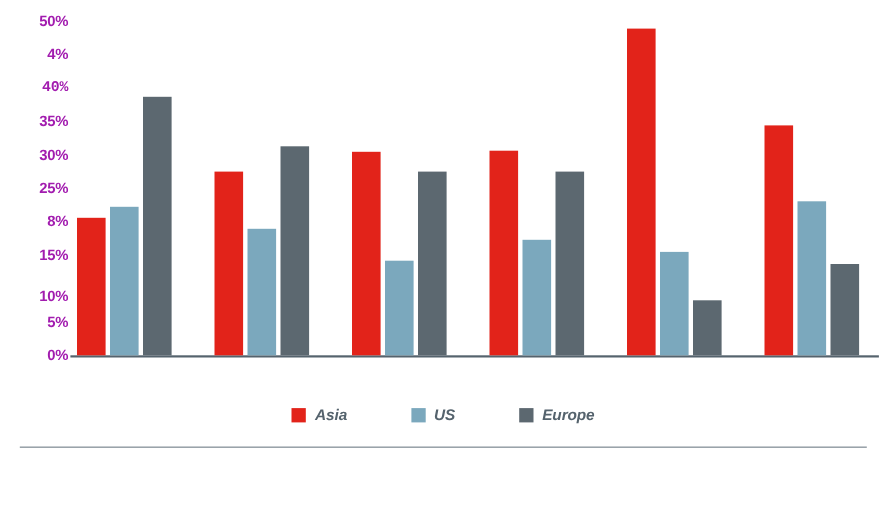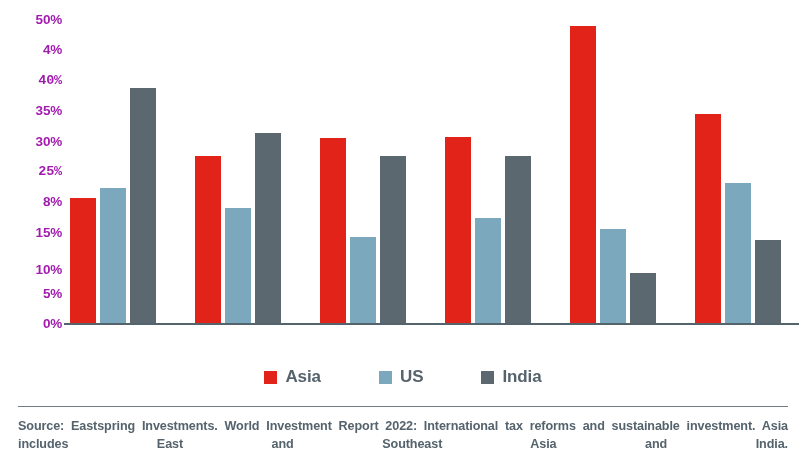--- a/index.html
+++ b/index.html
@@ -103,24 +103,25 @@
     display: flex;
     align-items: center;
     gap: 8px;
   }
   .legend-swatch {
     width: 13px;
     height: 13px;
     display: block;
   }
   .legend-label {
-    font-size: 17px;
+    font-size: 14px;
     font-weight: bold;
     color: #55636d;
     letter-spacing: -0.1px;
+    font-style: italic;
   }
 
   
   #footer-divider {
     position: absolute;
     left: 18px;
     top: 406px;
     width: 770px;
     height: 1px;
     background: #6f7c86;
@@ -149,21 +150,21 @@
 <div id="chart-figure">
 
   <div id="plot-area">
 
     <div id="y-axis">
         <div class="y-tick-label" style="top: 323px;">0%</div>
         <div class="y-tick-label" style="top: 292.6px;">5%</div>
         <div class="y-tick-label" style="top: 269px;">10%</div>
         <div class="y-tick-label" style="top: 231.8px;">15%</div>
         <div class="y-tick-label" style="top: 201.4px;">8%</div>
-        <div class="y-tick-label" style="top: 171px; font-family: Liberation Mono, monospace;">25%</div>
+        <div class="y-tick-label" style="top: 171px;">25%</div>
         <div class="y-tick-label" style="top: 140.6px;">30%</div>
         <div class="y-tick-label" style="top: 110.2px; text-align: right;">35%</div>
         <div class="y-tick-label" style="top: 79.8px; font-family: Liberation Mono, monospace;">40%</div>
         <div class="y-tick-label" style="top: 49.4px;">4%</div>
         <div class="y-tick-label" style="top: 19px;">50%</div>
       </div>
 
     <div id="x-axis-line"></div>
 
     <div id="bars-layer">
@@ -194,21 +195,20 @@
       <div class="legend-item">
         <span class="legend-swatch" style="background: rgb(226, 35, 26);"></span>
         <span class="legend-label">Asia</span>
       </div>
       <div class="legend-item">
         <span class="legend-swatch" style="background: rgb(123, 168, 189);"></span>
         <span class="legend-label">US</span>
       </div>
       <div class="legend-item">
         <span class="legend-swatch" style="background: rgb(92, 104, 112);"></span>
-        <span class="legend-label">India</span>
+        <span class="legend-label">Europe</span>
       </div>
     </div>
 
   <div id="footer-divider"></div>
 
-  <div id="source-note">Source: Eastspring Investments. World Investment Report 2022: International tax reforms and sustainable investment. Asia includes East and Southeast Asia and India.</div>
 
 </div>
 
 </body></html>

